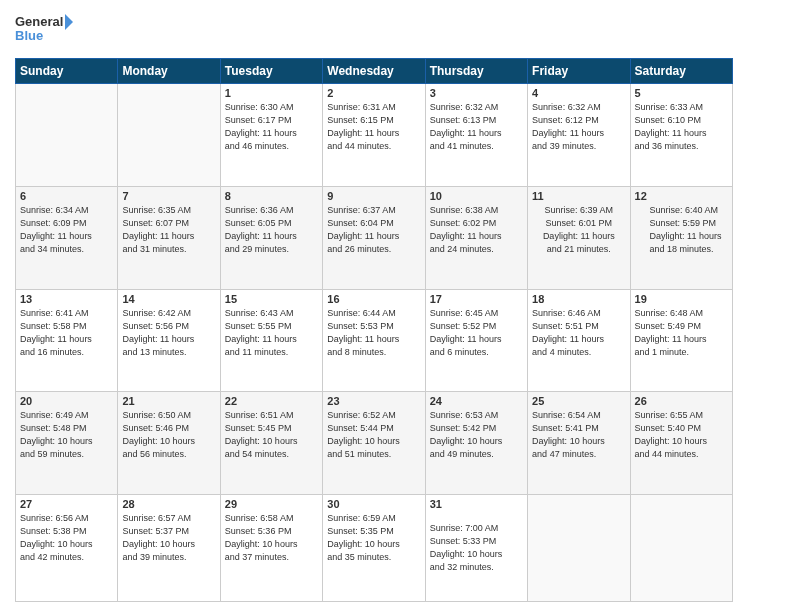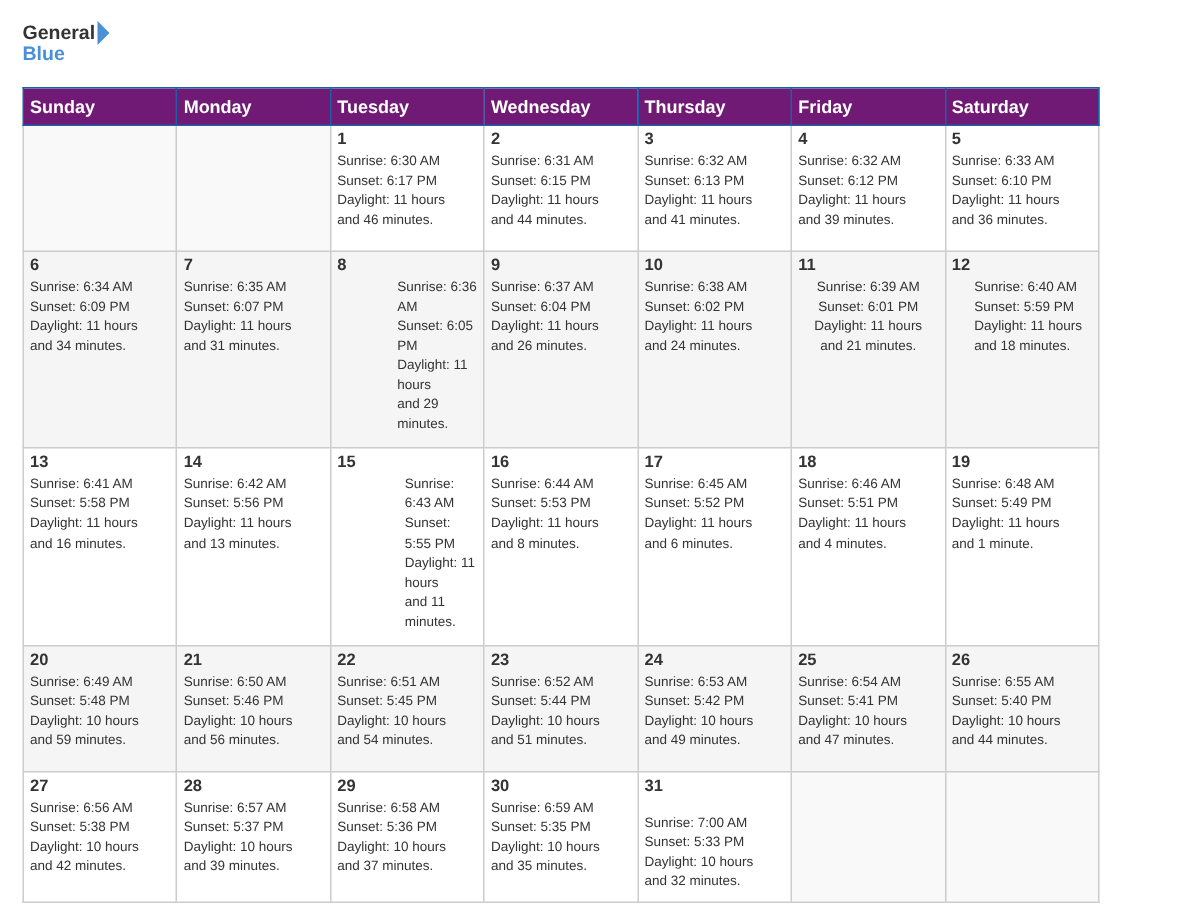--- a/index.html
+++ b/index.html
@@ -42,21 +42,21 @@
       color: #555;
     }
     .calendar {
       flex: 1;
       border: 1px solid #ccc;
       border-collapse: collapse;
       width: 100%;
       table-layout: fixed;
     }
     .calendar th {
-      background: #701a75;
+      background: #0c4a6e;
       color: #fff;
       font-size: 12px;
       font-weight: bold;
       padding: 5px 4px;
       text-align: left;
       border: 1px solid #1a5fa8;
     }
     .calendar td {
       vertical-align: top;
       border: 1px solid #ccc;
@@ -165,21 +165,21 @@
           </td>
           <td>
             <span class="day-num">7</span>
             <div class="day-info" style="white-space: pre-line;">Sunrise: 6:35 AM
 Sunset: 6:07 PM
 Daylight: 11 hours
 and 31 minutes.</div>
           </td>
           <td>
             <span class="day-num">8</span>
-            <div class="day-info" style="white-space: pre-line; margin-left: 40px;">Sunrise: 6:36 AM
+            <div class="day-info" style="white-space: pre-line;">Sunrise: 6:36 AM
 Sunset: 6:05 PM
 Daylight: 11 hours
 and 29 minutes.</div>
           </td>
           <td>
             <span class="day-num">9</span>
             <div class="day-info" style="white-space: pre-line;">Sunrise: 6:37 AM
 Sunset: 6:04 PM
 Daylight: 11 hours
 and 26 minutes.</div>
@@ -216,21 +216,21 @@
           </td>
           <td>
             <span class="day-num">14</span>
             <div class="day-info" style="white-space: pre-line;">Sunrise: 6:42 AM
 Sunset: 5:56 PM
 Daylight: 11 hours
 and 13 minutes.</div>
           </td>
           <td>
             <span class="day-num">15</span>
-            <div class="day-info" style="white-space: pre-line; margin-left: 45px;">Sunrise: 6:43 AM
+            <div class="day-info" style="white-space: pre-line;">Sunrise: 6:43 AM
 Sunset: 5:55 PM
 Daylight: 11 hours
 and 11 minutes.</div>
           </td>
           <td>
             <span class="day-num">16</span>
             <div class="day-info" style="white-space: pre-line;">Sunrise: 6:44 AM
 Sunset: 5:53 PM
 Daylight: 11 hours
 and 8 minutes.</div>

